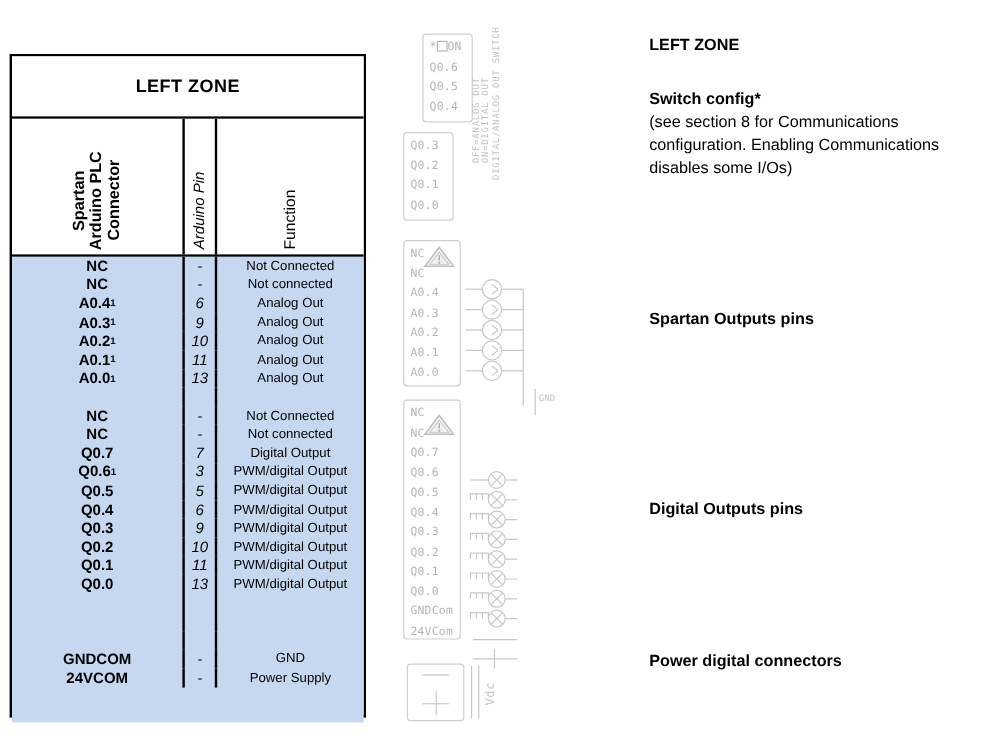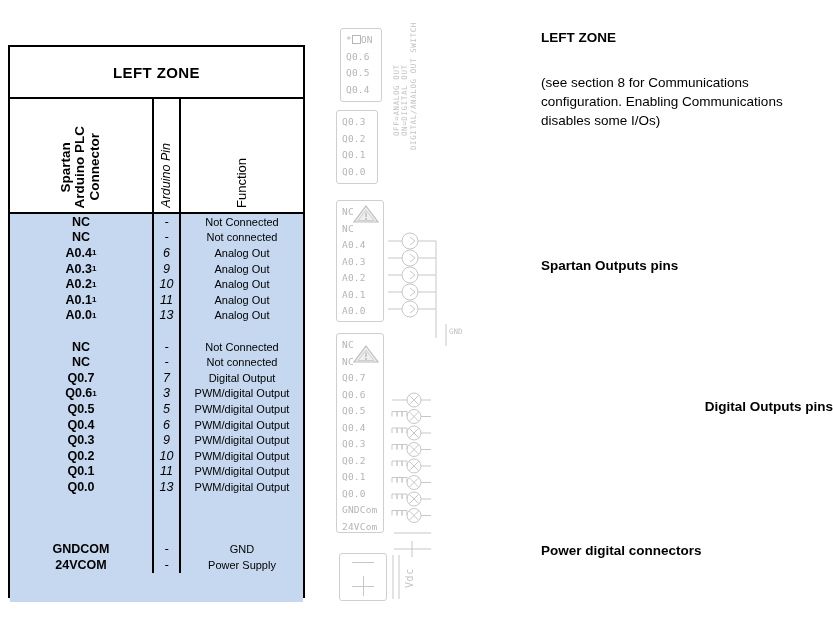--- a/index.html
+++ b/index.html
@@ -264,21 +264,21 @@
       <div class="trow">
         <div class="c1">24VCOM</div>
         <div class="c2">-</div>
         <div class="c3">Power Supply</div>
       </div>
     </div>
 </div>
 
 <div id="connector-diagram">
 
-  <div class="blk" style="left:4px;top:0px;width:42px;height:74px;">
+  <div class="blk" style="left:16px;top:0px;width:42px;height:74px;">
     <div class="pinlist" id="sw-top">
         <div><span>*</span><span class="sw-box"></span><span>ON</span></div>
         <div>Q0.6</div>
         <div>Q0.5</div>
         <div>Q0.4</div>
       </div>
   </div>
 
   <div class="blk" style="left:0px;top:82px;width:42px;height:74px;">
     <div class="pinlist" id="sw-bot">
@@ -451,27 +451,28 @@
   </svg>
   <div class="vlabel" style="left:68px;top:530px;height:40px;font-size:10px;">Vdc</div>
 </div>
 
 <div id="notes">
   <div class="note-blk" style="top:0px;">
     <div class="note-h">LEFT ZONE</div>
   </div>
 
   <div class="note-blk" style="top:45px;">
+    <div class="note-h">Switch config*</div>
     <div class="note-p">(see section 8 for Communications configuration. Enabling Communications disables some  I/Os)</div>
   </div>
 
   <div class="note-blk" style="top:228px;">
     <div class="note-h">Spartan Outputs pins</div>
   </div>
 
-  <div class="note-blk" style="top:369px;text-align:right;">
+  <div class="note-blk" style="top:386px;">
     <div class="note-h">Digital Outputs pins</div>
   </div>
 
   <div class="note-blk" style="top:513px;">
     <div class="note-h">Power digital connectors</div>
   </div>
 </div>
 
 </body></html>

